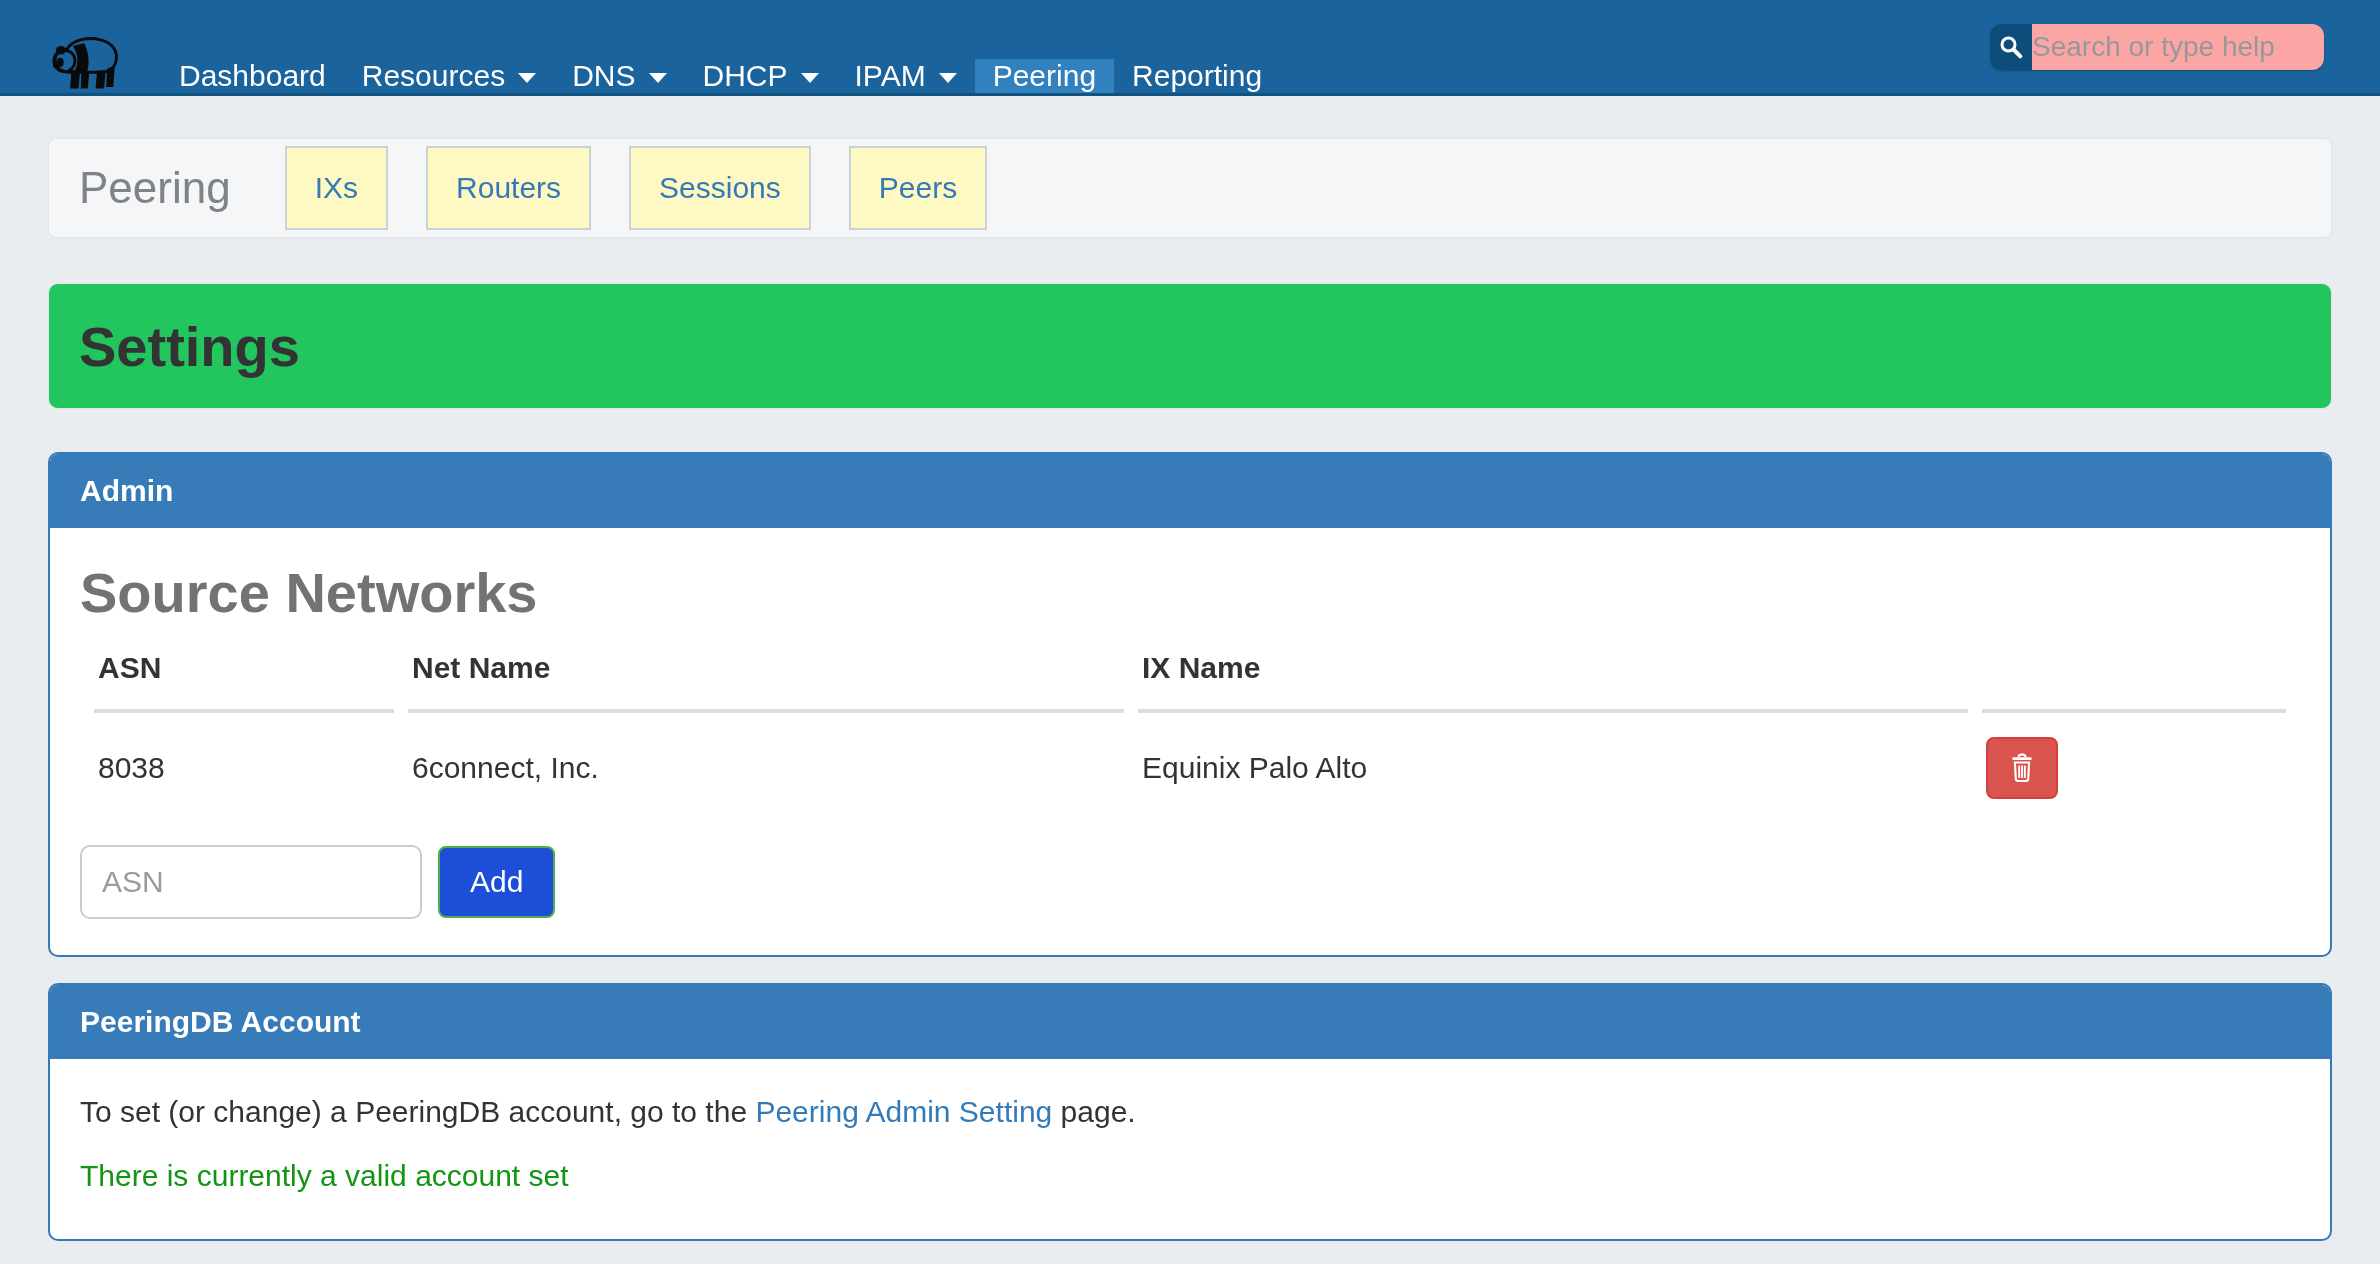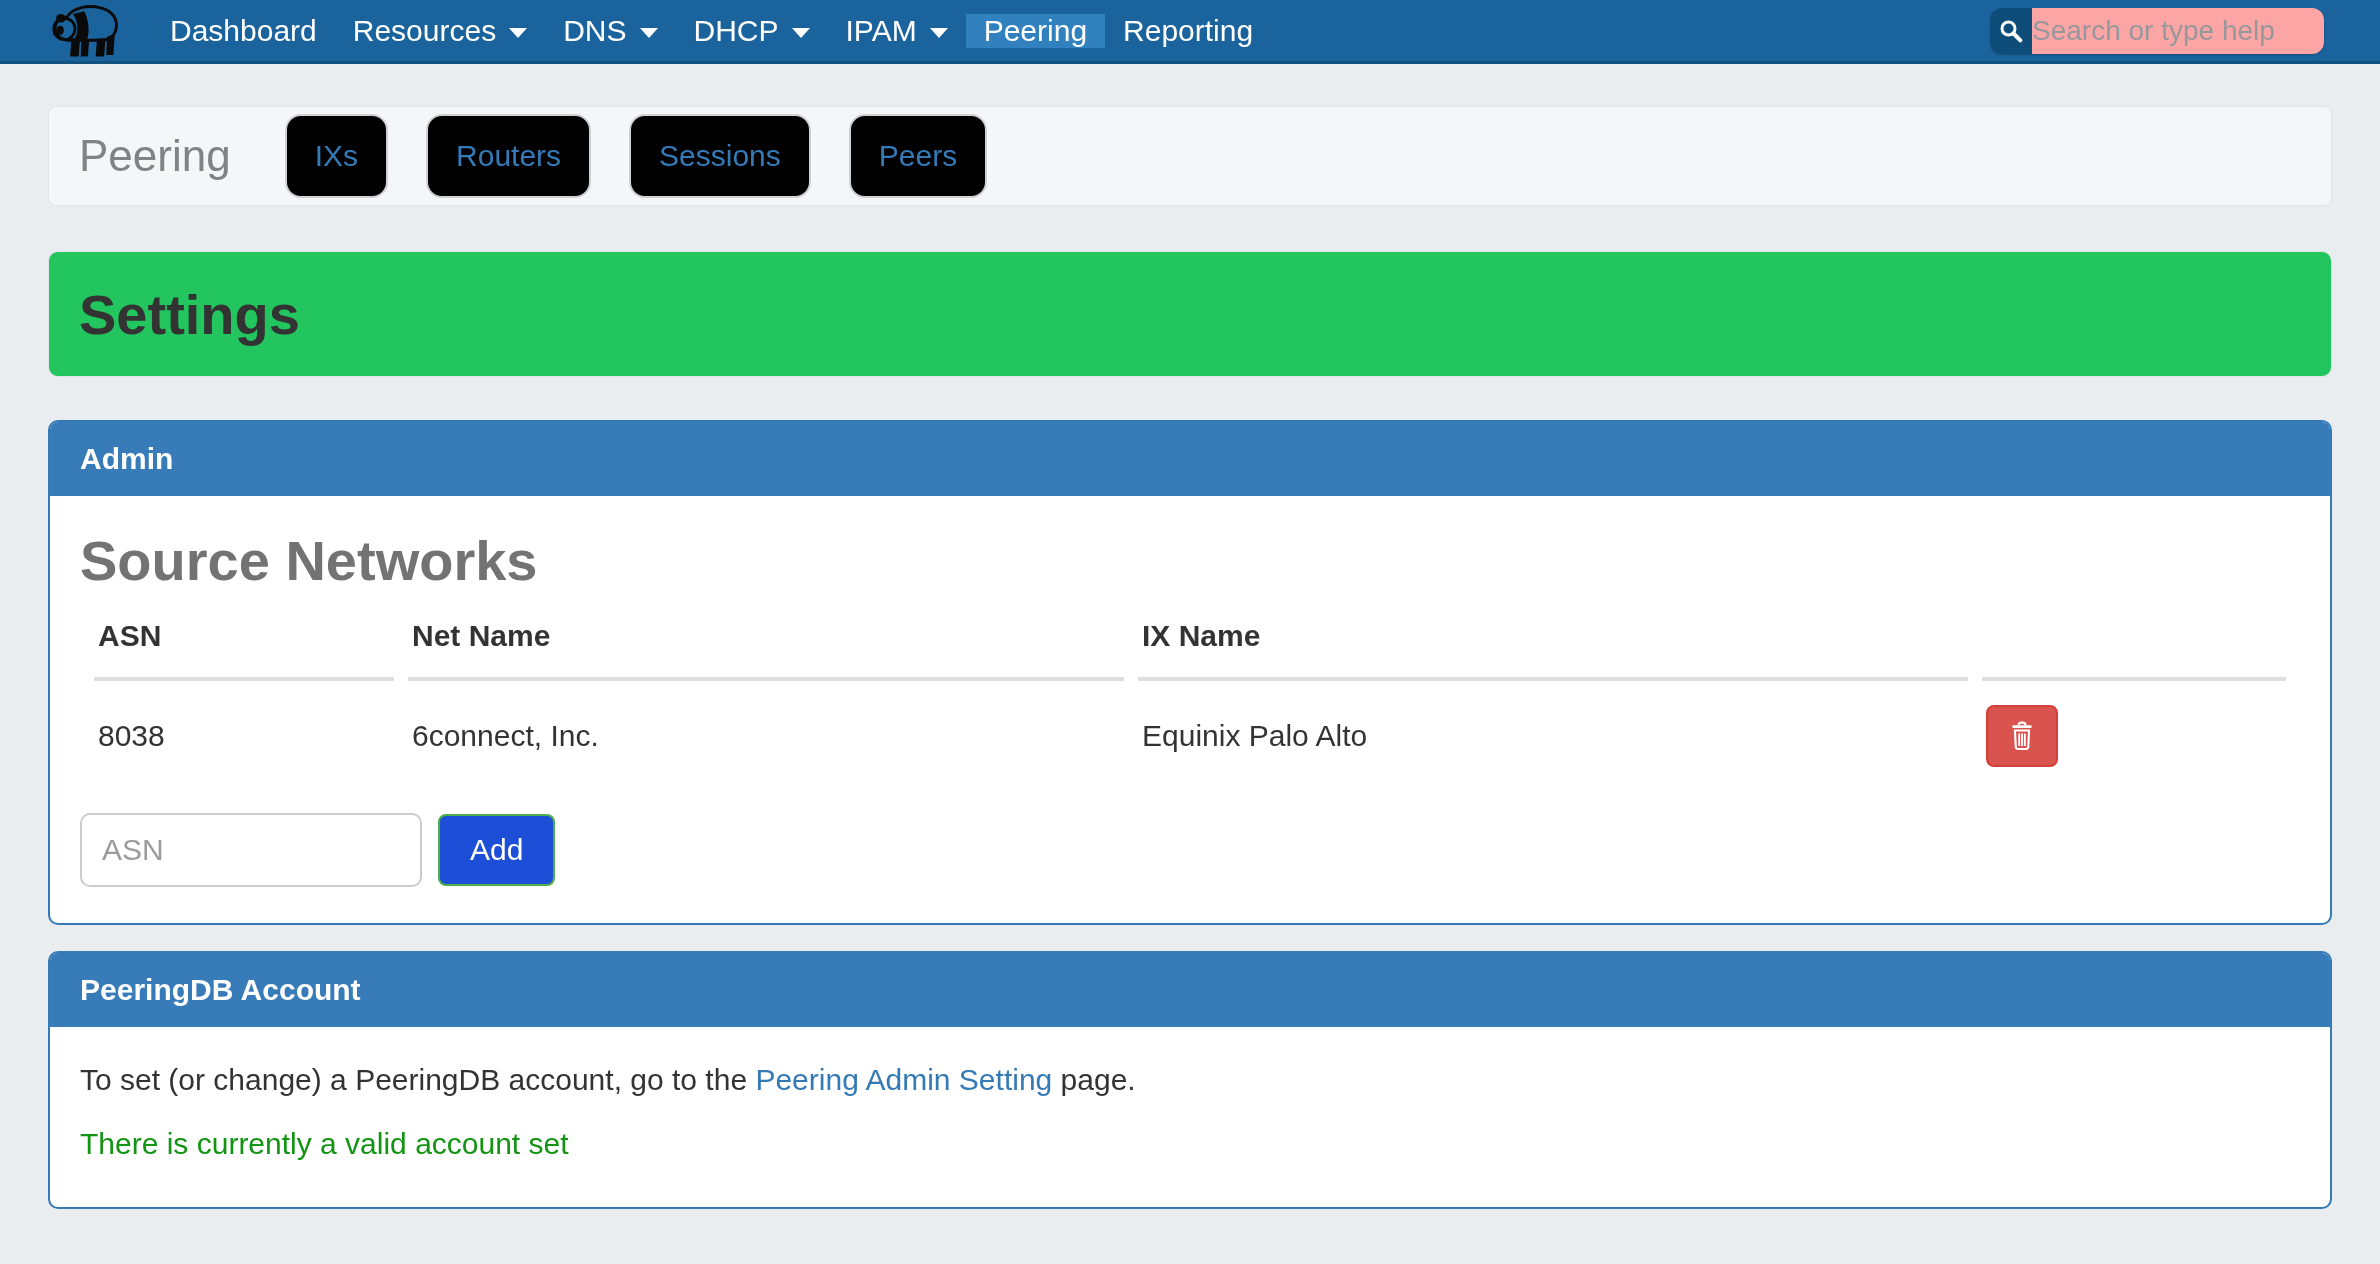--- a/index.html
+++ b/index.html
@@ -6,25 +6,26 @@
   html, body {
     margin: 0; padding: 0;
     width: 2380px; height: 1264px;
     background: #e9edf0;
     font-family: "Liberation Sans", "DejaVu Sans", sans-serif;
     overflow: hidden;
   }
 
   
   .navbar {
-    height: 64px;
+    height: 96px;
     background: #1a639d;
     border-bottom: 3px solid #11527f;
     display: flex;
-    align-items: center;
+    align-items: flex-end;
+    gap: 9px;
   }
   .logo {
     width: 78px;
     margin: 0 28px 0 46px;
     display: flex; align-items: center;
     cursor: pointer;
   }
   .nav { display: flex; align-items: stretch; }
   .nav-item {
     display: flex; align-items: center;
@@ -85,23 +86,23 @@
     gap: 38px;
   }
   .toolbar-title {
     font-size: 44px;
     color: #7f8386;
     margin-right: 16px;
   }
   .tb-btn {
     height: 84px;
     padding: 0 28px;
-    background: #000000;
+    background: #fef9c3;
     border: 2px solid #ccd1d5;
-    border-radius: 16px;
+    border-radius: 0;
     color: #337ab7;
     font-size: 30px;
     font-family: "Liberation Sans", "DejaVu Sans", sans-serif;
     cursor: pointer;
   }
 
   
   .panel-plain {
     margin-top: 45px;
     background: #22c55e;

